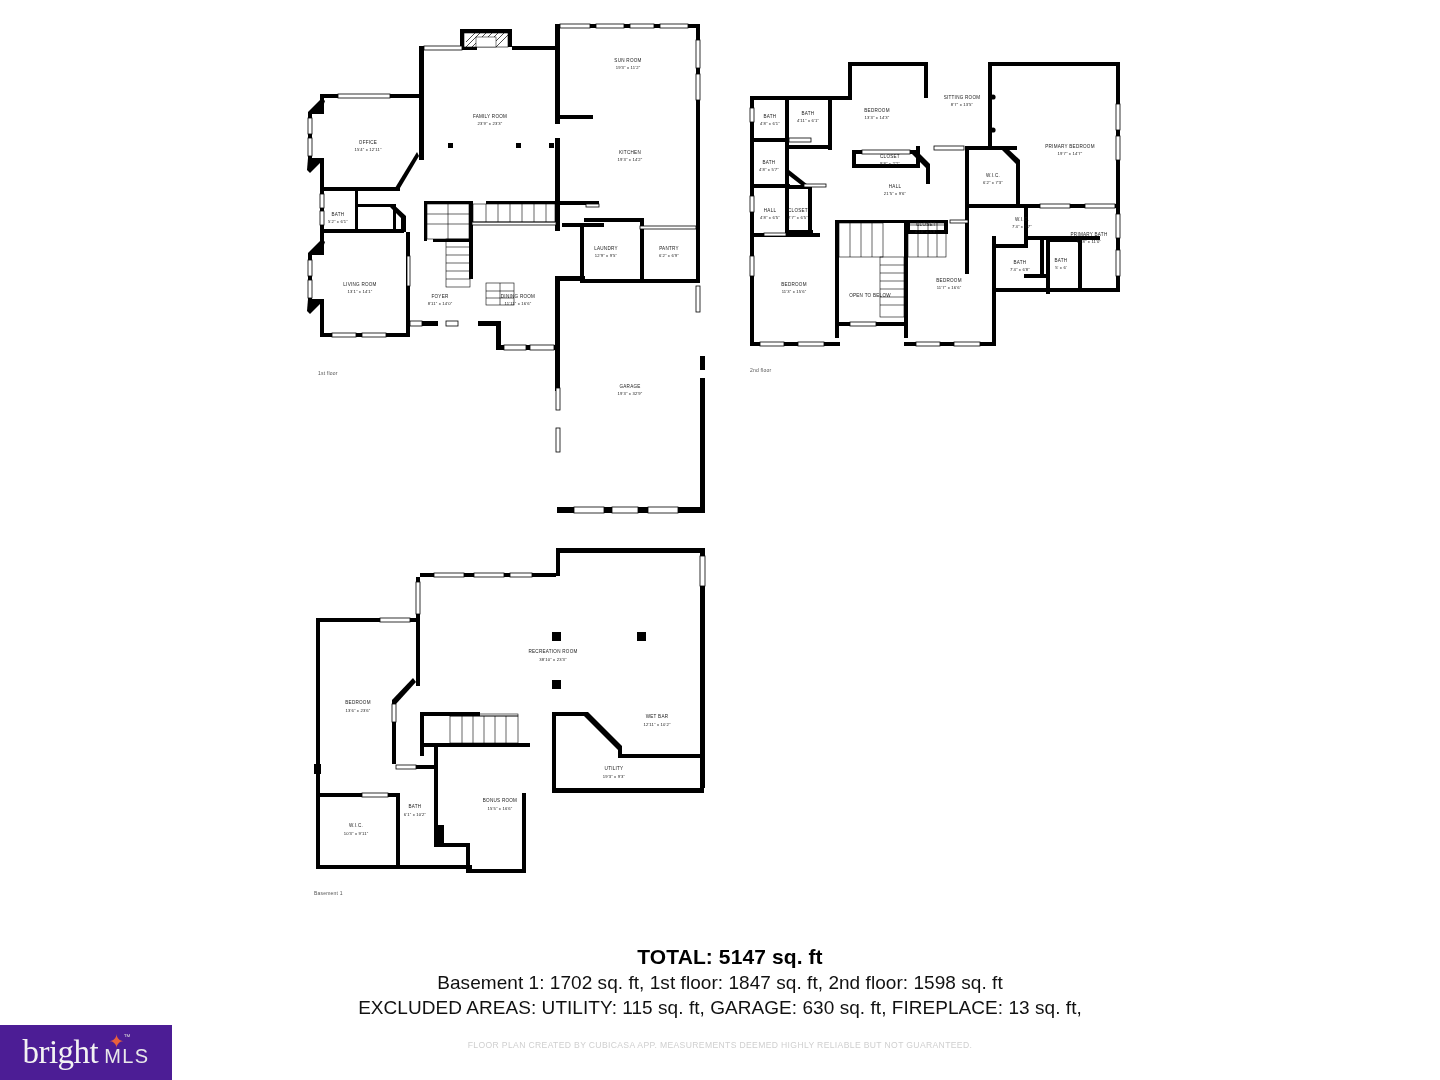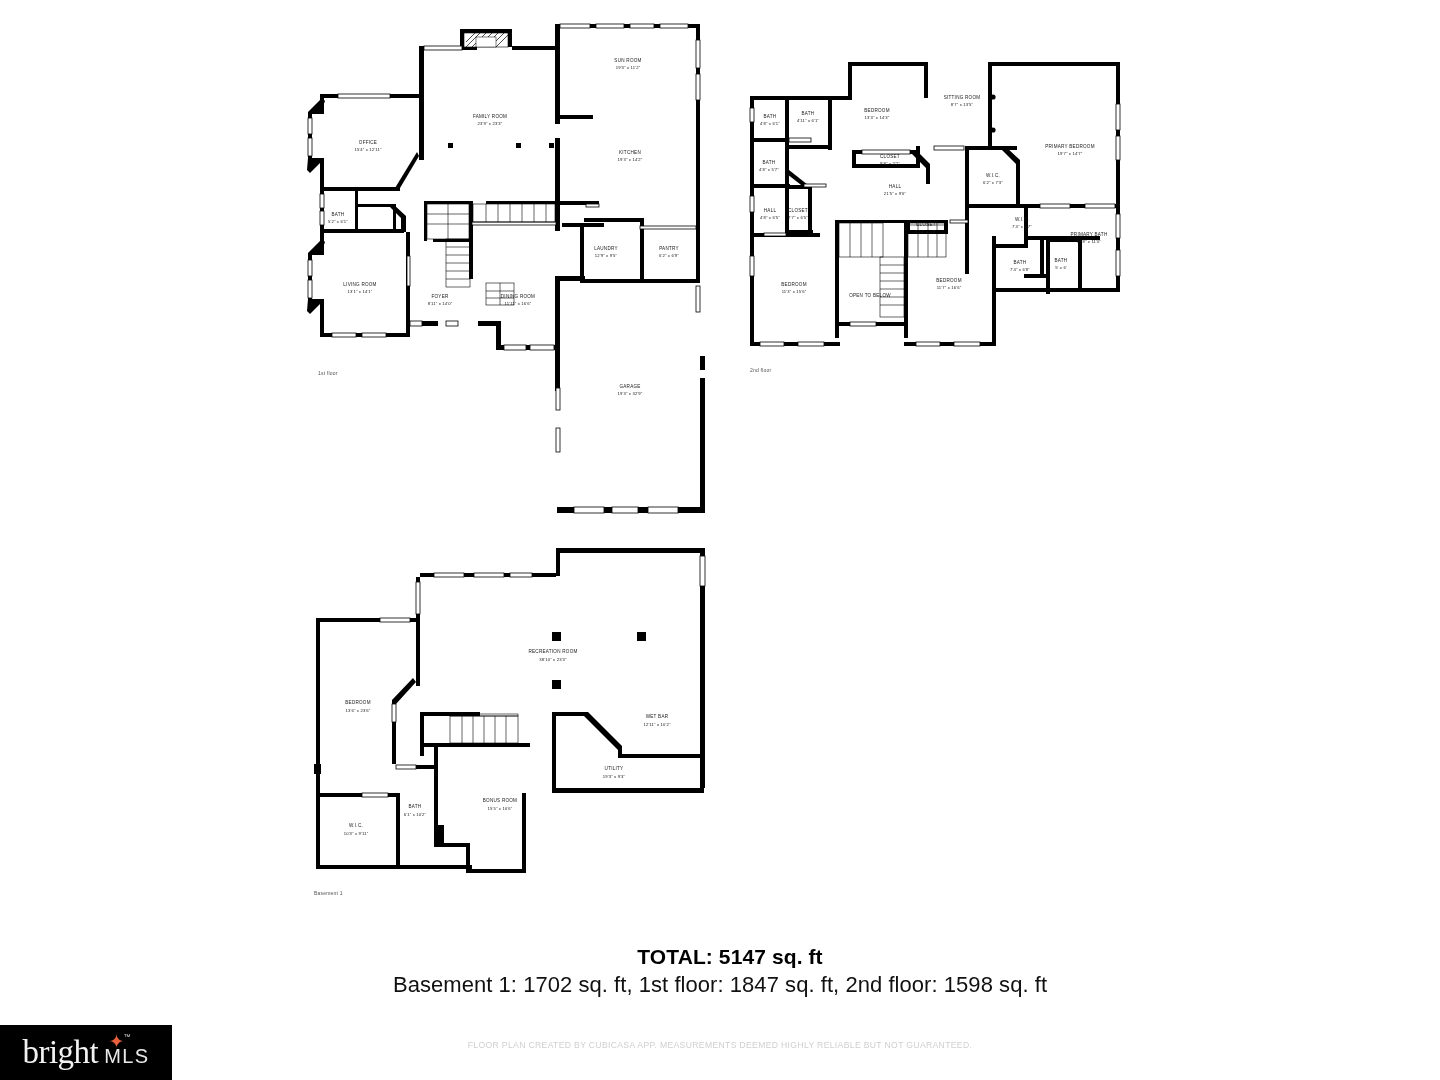--- a/index.html
+++ b/index.html
@@ -25,32 +25,32 @@
 
   
   #summary{
     position:absolute;left:0;right:0;top:944px;text-align:center;
   }
   #summary .total{
     font-size:21px;font-weight:bold;letter-spacing:0.1px;line-height:1.28;
     font-family:"Liberation Sans", sans-serif;color:#000;padding-left:20px;
   }
   #summary .line{
-    font-size:22px;letter-spacing:0.05px;line-height:1.30;
+    font-size:19px;letter-spacing:0.05px;line-height:1.30;
     font-family:"Liberation Sans", sans-serif;color:#111;
   }
   #disclaimer{
     position:absolute;left:0;right:0;top:1040px;text-align:center;
     font-size:8.6px;letter-spacing:0.35px;color:#cfcfcf;
     font-family:"Liberation Sans", sans-serif;
   }
   
   #logo{
     position:absolute;left:0px;top:1025px;width:172px;height:55px;
-    background:#000000;display:flex;align-items:center;justify-content:center;
+    background:#4c1d95;display:flex;align-items:center;justify-content:center;
   }
   #logo .lwrap{position:relative;display:flex;align-items:baseline;}
   #logo .bright{
     font-family:"Liberation Serif", serif;font-size:33px;color:#f2f2f2;
     letter-spacing:-0.5px;line-height:1;
   }
   #logo .mls{
     font-family:"Liberation Sans", sans-serif;font-size:20px;color:#e8e8e8;
     letter-spacing:1.4px;margin-left:6px;line-height:1;
   }
@@ -537,20 +537,21 @@
     <text class="rdim" x="56" y="295">10'3" x 9'11"</text>
   </g>
 
   <text class="floorname" x="14" y="355">Basement 1</text>
 </svg>
 </div>
 
 <div id="summary">
   <div class="total">TOTAL: 5147 sq. ft</div>
   <div class="line">Basement 1: 1702 sq. ft, 1st floor: 1847 sq. ft, 2nd floor: 1598 sq. ft</div>
+  <div class="line">EXCLUDED AREAS: UTILITY: 115 sq. ft, GARAGE: 630 sq. ft, FIREPLACE: 13 sq. ft,</div>
 </div>
 
 <div id="disclaimer">FLOOR PLAN CREATED BY CUBICASA APP. MEASUREMENTS DEEMED HIGHLY RELIABLE BUT NOT GUARANTEED.</div>
 
 <div id="logo">
   <div class="lwrap">
     <span class="bright">bright</span>
     <span class="star">✦</span>
     <span class="tm">™</span>
     <span class="mls">MLS</span>

